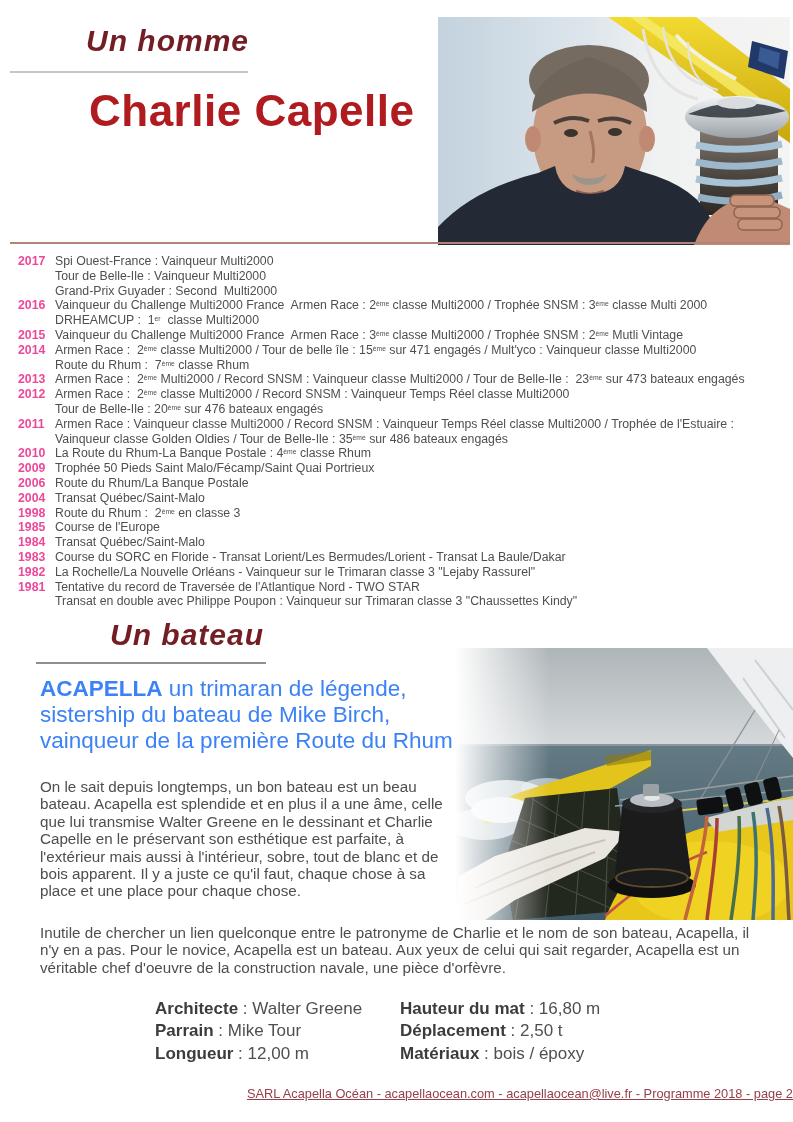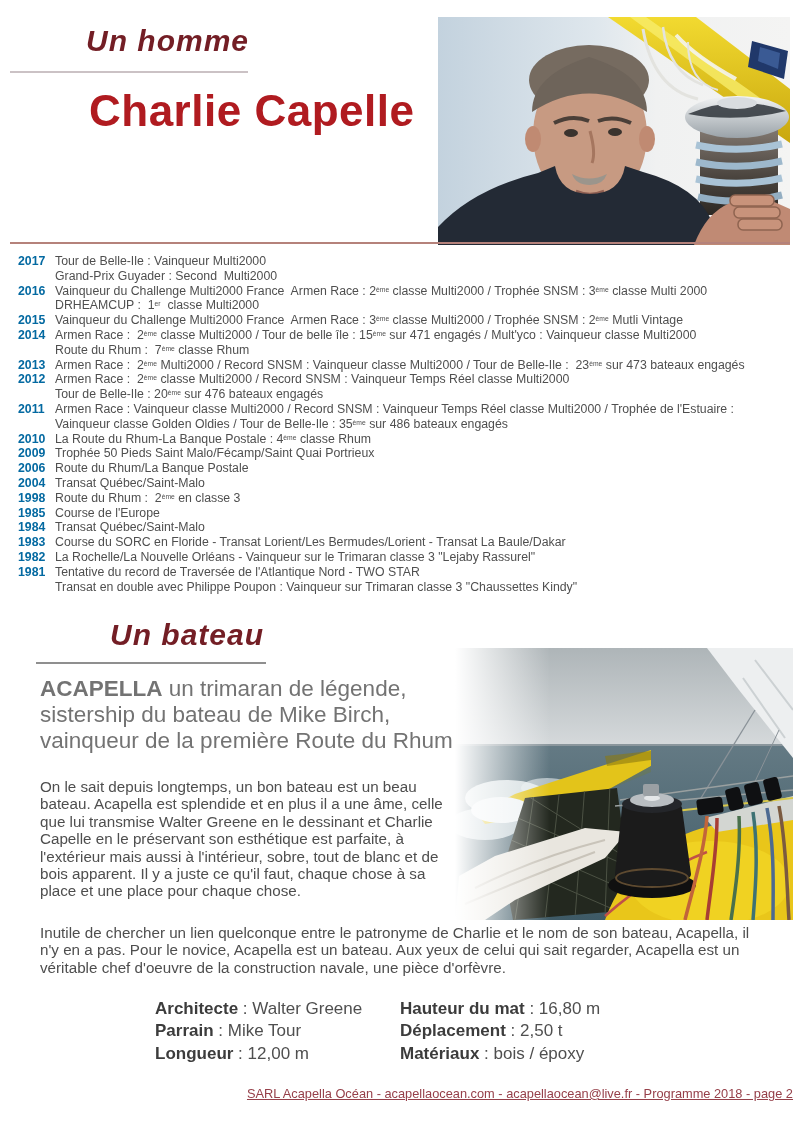--- a/index.html
+++ b/index.html
@@ -24,26 +24,26 @@
 
   .big-name { left:89px; top:86px; font-size:44px; font-weight:bold; color:#b01b20; letter-spacing:0.5px; white-space:nowrap; }
   .subtitle { left:96px; top:141px; font-size:23px; color:#a3303a; white-space:nowrap; }
 
   .photo { position:absolute; display:block; }
   .portrait { left:438px; top:17px; }
   .boatphoto { left:455px; top:648px; z-index:0; }
 
   .palmares { left:18px; top:254px; width:772px; font-size:12.3px; line-height:14.8px; color:#4f4f4f; }
   .p-row { display:flex; }
-  .p-year { flex:0 0 37px; font-weight:bold; color:#0369a1; }
+  .p-year { flex:0 0 37px; font-weight:bold; color:#ec4899; }
   .p-lines { flex:1; min-width:0; }
   .pl-line { white-space:pre; }
   sup { font-size:0.55em; line-height:0; position:relative; top:-0.45em; vertical-align:baseline; }
 
-  .boat-heading { left:40px; top:676px; font-size:22.5px; line-height:26px; color:#737373; z-index:2; white-space:nowrap; }
+  .boat-heading { left:40px; top:676px; font-size:22.5px; line-height:26px; color:#3b82f6; z-index:2; white-space:nowrap; }
   .boat-heading .bh-bold { font-weight:bold; }
 
   .para { position:absolute; color:#4e4e4e; font-size:15.2px; line-height:17.4px; z-index:2; }
   .para1 { left:40px; top:778px; width:410px; }
   .para2 { left:40px; top:924px; width:732px; }
 
   .specs { position:absolute; font-size:17px; line-height:22.3px; color:#4f4f4f; white-space:nowrap; }
   .specs-left { left:155px; top:998px; }
   .specs-right { left:400px; top:998px; }
   .spec-label { font-weight:bold; color:#3c3c3c; }
@@ -131,20 +131,21 @@
         <rect x="300" y="202" width="44" height="11" rx="5"></rect>
       </g>
     </g>
   </svg>
   <div class="rule rule-red"></div>
 
   <div class="abs palmares">
     <div class="p-row">
       <div class="p-year">2017</div>
       <div class="p-lines">
+          <div class="pl-line">Spi Ouest-France : Vainqueur Multi2000</div>
           <div class="pl-line">Tour de Belle-Ile : Vainqueur Multi2000</div>
           <div class="pl-line">Grand-Prix Guyader : Second  Multi2000</div>
         </div>
     </div>
 
     <div class="p-row">
       <div class="p-year">2016</div>
       <div class="p-lines">
           <div class="pl-line">Vainqueur du Challenge Multi2000 France  Armen Race : 2<sup>ème</sup> classe Multi2000 / Trophée SNSM : 3<sup>ème</sup> classe Multi 2000</div>
           <div class="pl-line">DRHEAMCUP :  1<sup>er</sup>  classe Multi2000</div>

